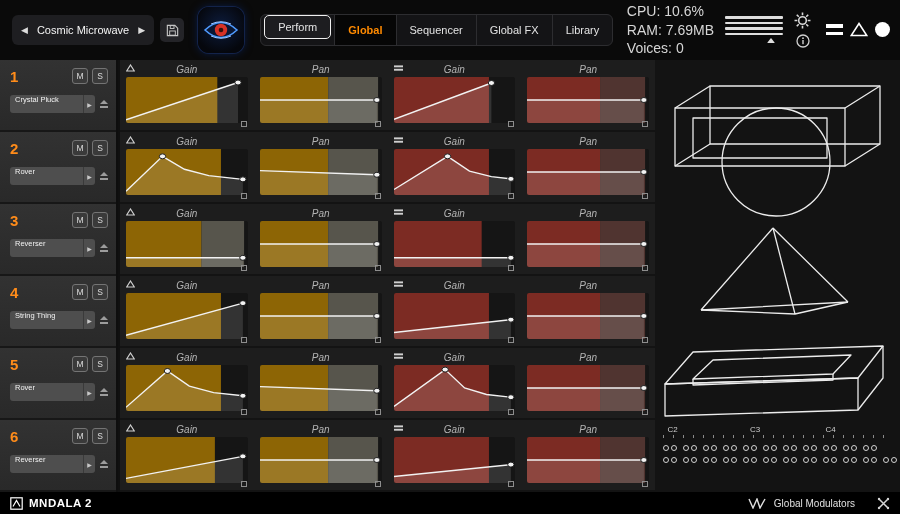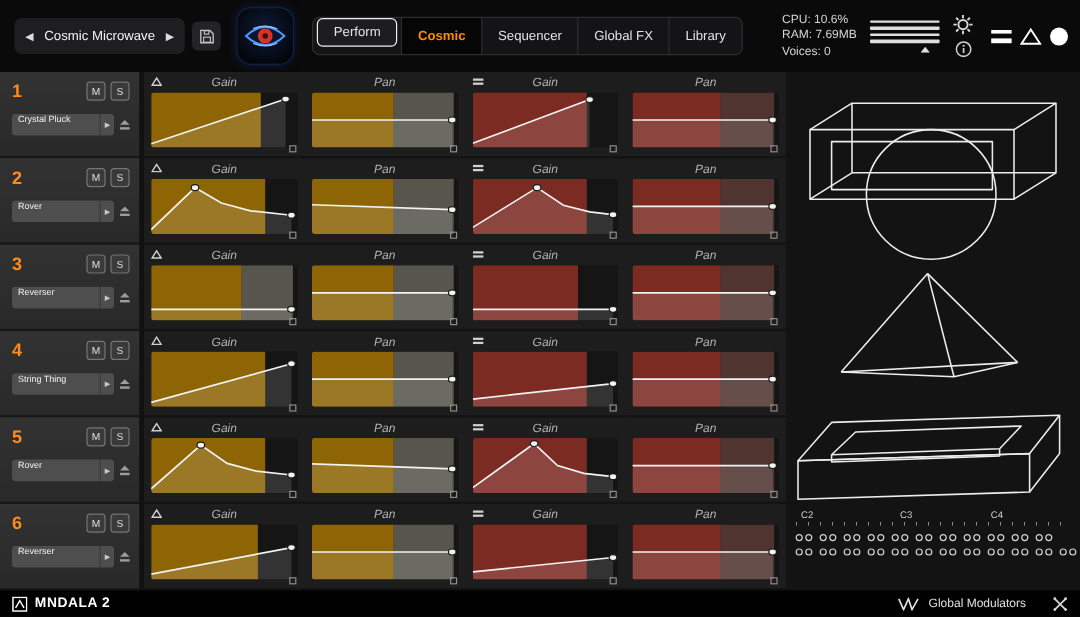--- a/index.html
+++ b/index.html
@@ -12,21 +12,21 @@
   .preset-arrow { color:#dcdcdc; font-size:9px; cursor:pointer; line-height:1; }
   .preset-name { color:#f4f4f4; font-size:11px; white-space:nowrap; }
   .save-btn { width:24px; height:24px; margin-left:6px; background:#242428; border-radius:5px; display:flex; align-items:center; justify-content:center; }
   .eye-logo { width:46px; height:46px; margin-left:14px; border-radius:11px; background:radial-gradient(circle at 50% 42%, #0d1c3d 0%, #05070d 75%); box-shadow:0 0 0 1px #13234a, 0 0 8px #0a1e4d; display:flex; align-items:center; justify-content:center; }
   .tabs { margin-left:16px; height:32px; background:#141416; border:1px solid #2d2d30; border-radius:6px; display:flex; }
   .tab { padding:0 13px; height:100%; display:flex; align-items:center; font-size:11px; color:#e3e3e3; cursor:pointer; white-space:nowrap; }
   .tab + .tab { border-left:1px solid #2d2d30; }
   .tab.outlined { border:1px solid #efefef; border-radius:5px; height:24px; margin:0 3px; background:#1d1d20; }
   .tab.active { background:#060606; font-weight:bold; }
   .right-cluster { margin-left:auto; margin-right:10px; display:flex; align-items:center; gap:11px; }
-  .stats { font-size:10px; color:#d6d6d6; line-height:1.35; }
+  .stats { font-size:14px; color:#d6d6d6; line-height:1.35; }
   .meter { width:58px; position:relative; display:flex; flex-direction:column; gap:3px; padding-bottom:8px; }
   .meter i { display:block; height:2.5px; background:#dedede; border-radius:1px; }
   .meter .tri { position:absolute; bottom:0; left:72%; width:0; height:0; border-left:4px solid transparent; border-right:4px solid transparent; border-bottom:5px solid #dedede; background:none; }
   .gearinfo { display:flex; flex-direction:column; align-items:center; gap:5px; }
   .brand-shapes { display:flex; align-items:center; gap:7px; margin-left:4px; }
   .bars2 { display:flex; flex-direction:column; gap:4px; }
   .bars2 i { display:block; width:17px; height:3.5px; background:#fff; }
   .circle-shape { width:15px; height:15px; background:#fff; border-radius:50%; }
 
   
@@ -97,21 +97,21 @@
           <path d="M2 13 Q18 -2 34 13 Q18 28 2 13 Z" fill="#0a1733" stroke="#4f9bff" stroke-width="1.6"></path>
           <path d="M8 7 Q18 2.5 28 7" fill="none" stroke="#9cc6ff" stroke-width="1"></path>
           <path d="M8 19 Q18 23.5 28 19" fill="none" stroke="#9cc6ff" stroke-width="1"></path>
           <circle cx="18" cy="13" r="6.2" fill="#d63226"></circle>
           <circle cx="18" cy="13" r="2.3" fill="#36100b"></circle>
         </svg>
       </span>
     </div>
     <div class="tabs">
         <div class="tab outlined">Perform</div>
-        <div class="tab active" style="color: rgb(255, 138, 0);">Cosmic</div>
+        <div class="tab active" style="color: rgb(255, 138, 0);">Global</div>
         <div class="tab ">Sequencer</div>
         <div class="tab ">Global FX</div>
         <div class="tab ">Library</div>
       </div>
     <div class="right-cluster">
       <div class="stats">
         <div>CPU: 10.6%</div>
         <div>RAM: 7.69MB</div>
         <div>Voices: 0</div>
       </div>

